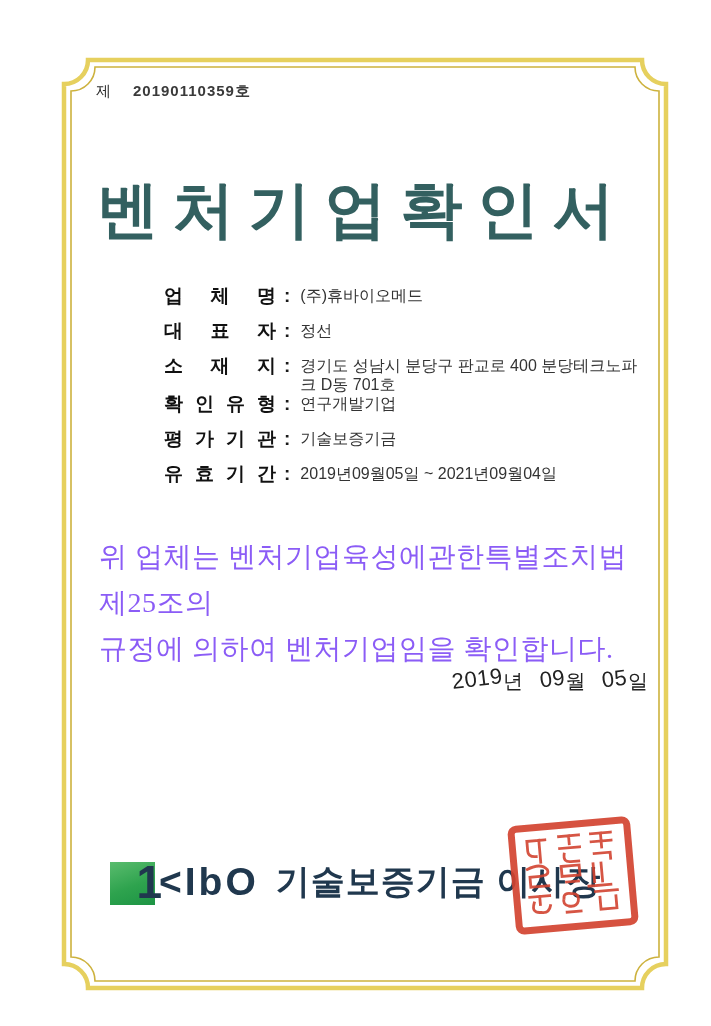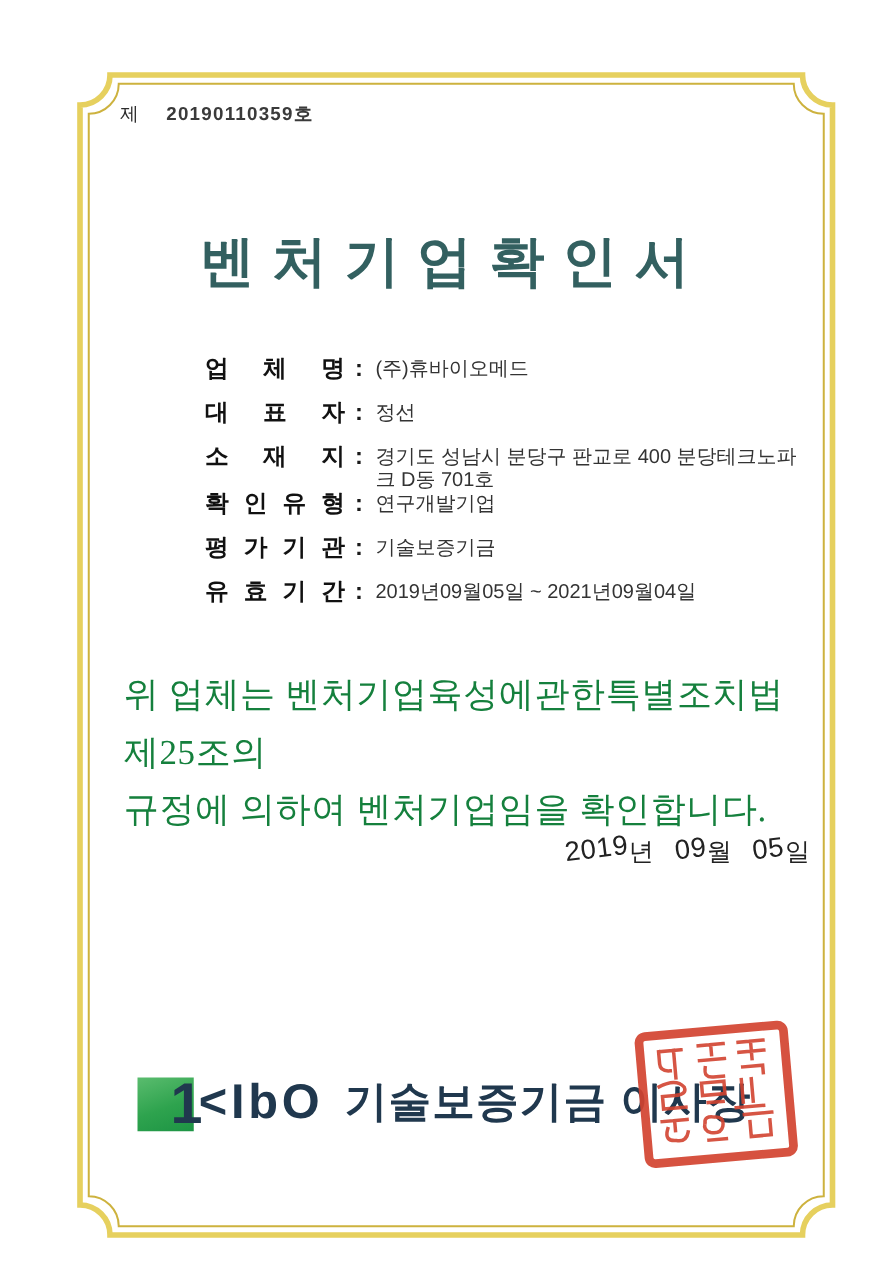--- a/index.html
+++ b/index.html
@@ -12,39 +12,38 @@
   .frame-outer{fill:none;stroke:var(--frame-gold,#e2cb55);stroke-width:4.5px;}
   .frame-inner{fill:none;stroke:var(--frame-gold-dark,#cdb23e);stroke-width:1.6px;}
   
   .doc-no{position:absolute;left:96px;top:82px;font-size:15px;color:#2c2c2c;display:flex;align-items:baseline;}
   .doc-no .prefix{margin-right:22px;}
   .doc-no .number{letter-spacing:1px;color:#3a3a3a;font-weight:bold;}
   
   .title{
     position:absolute;left:0;right:0;top:168px;text-align:center;
     font-family:"Liberation Serif","DejaVu Serif",serif;
-    font-size:44px;font-weight:700;letter-spacing:14px;text-indent:14px;
+    font-size:62px;font-weight:700;letter-spacing:14px;text-indent:14px;
     color:var(--title,#336060);
-    margin-top:12px;
   }
   
   .fields{position:absolute;left:164px;top:286px;width:500px;}
   .field-row{display:flex;align-items:flex-start;margin-bottom:15px;}
   .field-label{
     display:inline-block;width:112px;font-size:19px;font-weight:600;color:#111;
     line-height:20px;text-align:justify;text-align-last:justify;white-space:nowrap;
   }
   .field-colon{font-size:19px;font-weight:600;margin:0 10px 0 8px;line-height:20px;}
   .field-value{width:352px;font-size:16px;line-height:18.5px;color:#333;padding-top:1px;}
   .row-address{margin-bottom:0;}
   
   .statement{
     position:absolute;left:99px;top:534px;width:548px;
     font-family:"Liberation Serif","DejaVu Serif",serif;
-    font-size:28px;color:#15803d;line-height:46px;letter-spacing:0.5px;
+    font-size:28px;color:#8b5cf6;line-height:46px;letter-spacing:0.5px;
   }
   
   .issue-date{position:absolute;left:452px;top:668px;display:flex;align-items:baseline;color:#222;}
   .date-num{
     display:inline-block;font-family:"Liberation Sans",sans-serif;font-size:22px;
     transform:rotate(-7deg) translateY(-2px);letter-spacing:0.5px;
   }
   .date-unit{font-family:"Liberation Serif","DejaVu Serif",serif;font-size:20px;}
   .date-gap{width:17px;}
   

